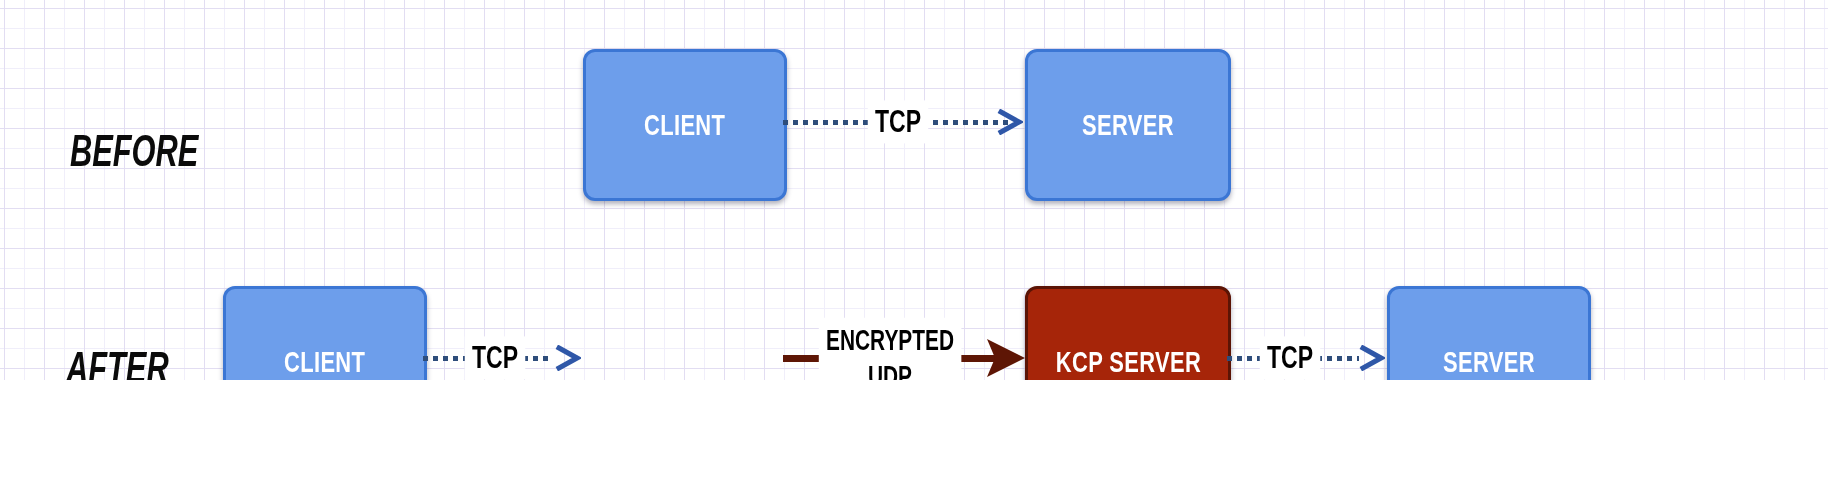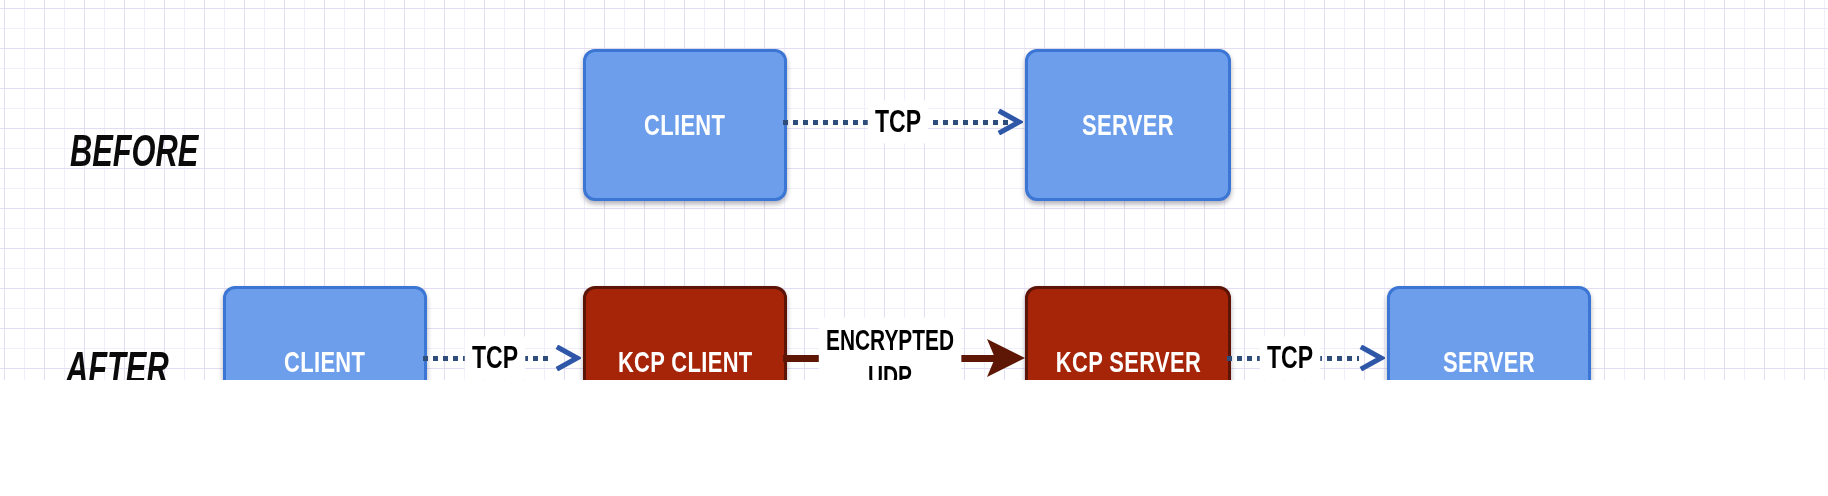--- a/index.html
+++ b/index.html
@@ -100,23 +100,20 @@
   <div class="node blue" style="left:223px; top:286px; width:198px; height:145px;">
     <span class="node-label">CLIENT</span>
   </div>
 
   <div class="dotline" style="left:423px; top:356px; width:130px;"></div>
   <svg class="chevron" style="left:555px; top:345px;" width="26" height="26" viewBox="0 0 26 26">
     <path d="M4 3 L22 13 L4 23" fill="none" stroke="#2f57a8" stroke-width="5" stroke-linecap="square"></path>
   </svg>
   <div class="edge-label" style="left:495px; top:358px;">TCP</div>
 
-  <div class="node red" style="left:583px; top:286px; width:198px; height:145px;">
-    <span class="node-label">KCP CLIENT</span>
-  </div>
 
   <div class="redline" style="left:783px; top:355px; width:215px;"></div>
   <svg class="redhead" style="left:980px; top:337px;" width="45" height="42" viewBox="0 0 45 42">
     <polygon points="7,2 45,21 7,40 15,21" fill="#5e1605"></polygon>
   </svg>
   <div class="edge-label two-line" style="left:890px; top:358px;">
     <div>ENCRYPTED</div>
     <div>UDP</div>
   </div>
 

